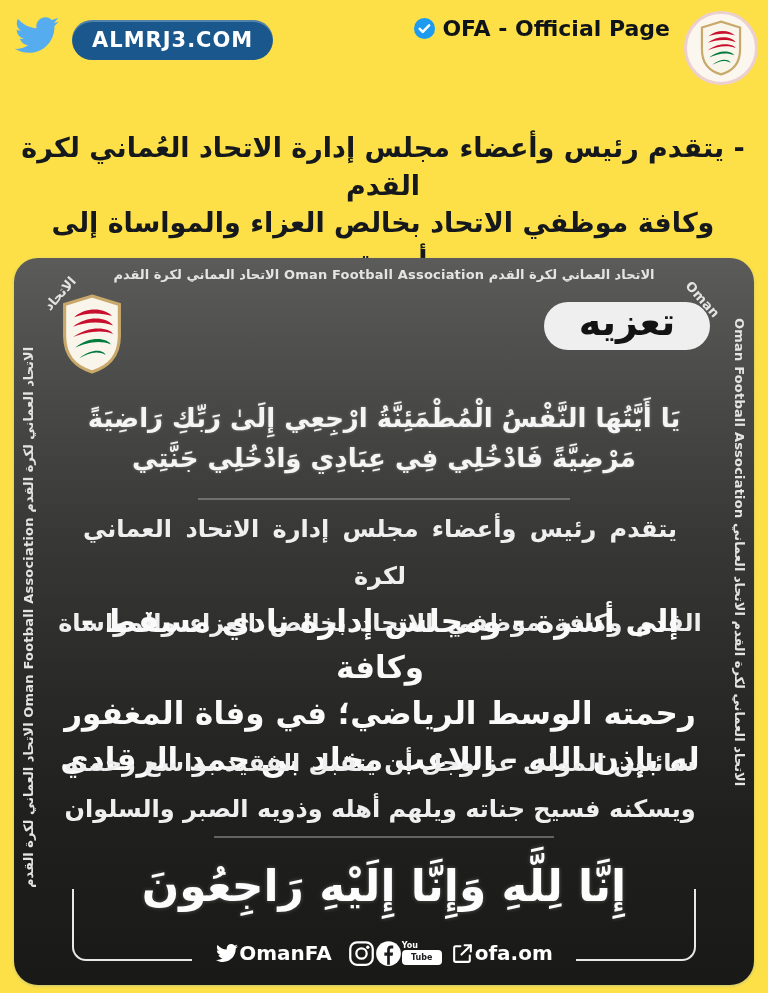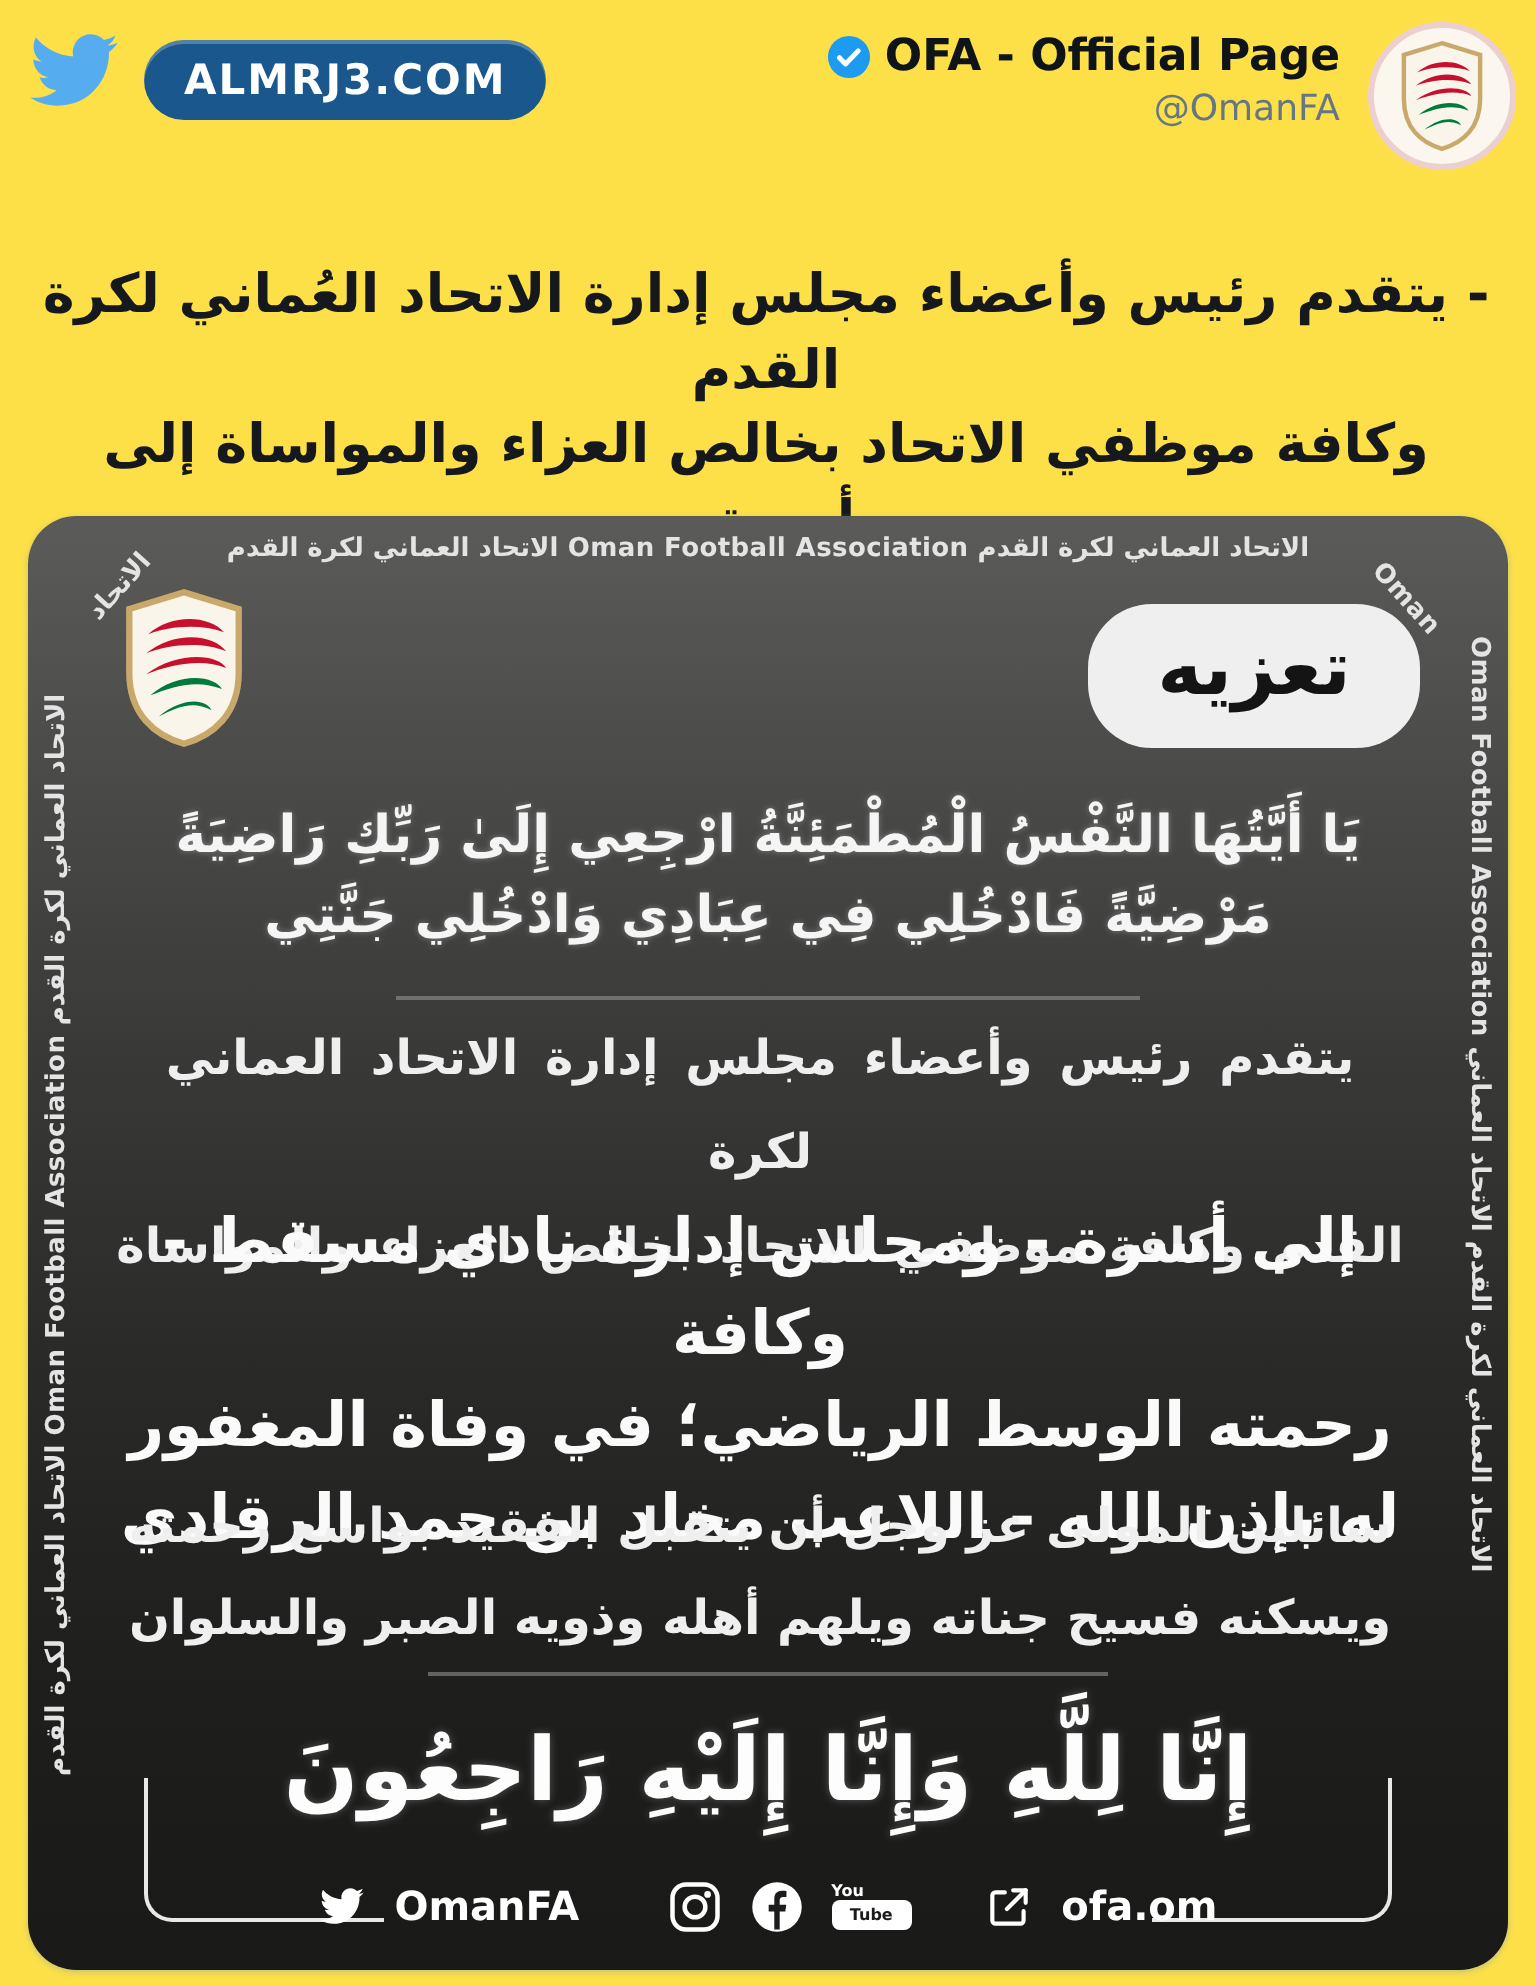--- a/index.html
+++ b/index.html
@@ -46,21 +46,21 @@
   }
   .ring-right {
     position:absolute; right:7px; top:60px; height:580px;
     writing-mode:vertical-rl; white-space:nowrap; overflow:hidden;
   }
   .ring-corner { position:absolute; }
   .ring-corner.tl { left:26px; top:28px; transform:rotate(-48deg); }
   .ring-corner.tr { right:30px; top:34px; transform:rotate(48deg); }
   .card-logo { position:absolute; left:46px; top:36px; width:64px; height:80px; }
   .badge-pill {
-    position:absolute; right:44px; top:44px; min-width:166px; height:72px;
+    position:absolute; right:44px; top:44px; min-width:166px; height:48px;
     background:#efefef; border-radius:32px; display:flex; align-items:center; justify-content:center;
     font-size:38px; font-weight:800; color:#141414; padding:0 30px 8px 30px; direction:rtl;
   }
   .verse-top {
     position:absolute; top:140px; left:56px; right:56px; text-align:center; direction:rtl;
     color:#f5f5f5; font-size:26px; font-weight:700; line-height:40px;
     text-shadow:0 0 3px rgba(255,255,255,.3);
   }
   .divider { position:absolute; left:50%; transform:translateX(-50%); height:2px; background:#9a9a9a; opacity:.55; }
   .div1 { top:240px; width:372px; }
@@ -72,21 +72,21 @@
   .verse-bottom {
     position:absolute; top:596px; left:60px; right:60px; text-align:center; direction:rtl;
     color:#fdfdfd; font-size:44px; font-weight:800; line-height:64px;
     text-shadow:0 0 4px rgba(255,255,255,.25);
   }
   .bracket { position:absolute; bottom:24px; width:120px; height:72px; }
   .bracket.bl { left:58px; border-left:2px solid #e8e8e8; border-bottom:2px solid #e8e8e8; border-bottom-left-radius:14px; }
   .bracket.br { right:58px; border-right:2px solid #e8e8e8; border-bottom:2px solid #e8e8e8; border-bottom-right-radius:14px; }
   .card-footer {
     position:absolute; bottom:12px; left:120px; right:120px; height:40px;
-    display:flex; align-items:center; justify-content:center; gap:14px; color:#fff;
+    display:flex; align-items:center; justify-content:center; color:#fff;
   }
   .cf-label { font-size:20px; font-weight:700; color:#fff; white-space:nowrap; }
   .cf-gap { width:16px; }
   
   .yt-icon { display:flex; flex-direction:column; align-items:flex-start; width:32px; }
   .yt-top { font-size:8px; font-weight:700; color:#fff; line-height:8px; }
   .yt-box { width:40px; height:15px; background:#fff; border-radius:4px; color:#1c1c1c;
             font-size:8px; font-weight:700; display:flex; align-items:center; justify-content:center; line-height:15px; }
 </style>
 </head>
@@ -100,21 +100,20 @@
   <div class="site-pill">ALMRJ3.COM</div>
 
   <div class="author-block">
     <div class="author-row">
       <svg width="23" height="23" viewBox="0 0 24 24">
         <circle cx="12" cy="12" r="11" fill="#1d9bf0"></circle>
         <path d="M7 12.4l3.2 3.2 6.6-6.8" stroke="#fff" stroke-width="2.6" fill="none" stroke-linecap="round" stroke-linejoin="round"></path>
       </svg>
       <span class="author-name">OFA - Official Page</span>
     </div>
-    <div class="author-handle">@OmanFA</div>
   </div>
 
   <div class="avatar">
     <svg width="44" height="56" viewBox="0 0 60 76">
       <path d="M30 2 L56 10 V40 C56 60 44 70 30 74 C16 70 4 60 4 40 V10 Z" fill="#f9f5ea" stroke="#c9a96b" stroke-width="3"></path>
       <path d="M13 22 C24 12 42 13 49 21 C38 17 23 18 13 22 Z" fill="#c8102e"></path>
       <path d="M12 31 C26 20 44 22 50 30 C38 25 22 27 12 31 Z" fill="#c8102e"></path>
       <path d="M12 41 C28 29 47 32 50 38 C38 33 22 37 12 41 Z" fill="#c8102e"></path>
       <path d="M14 51 C28 39 45 42 48 48 C36 43 24 47 14 51 Z" fill="#007a3d"></path>
       <path d="M18 61 C30 51 41 53 43 58 C34 53 26 57 18 61 Z" fill="#007a3d"></path>

